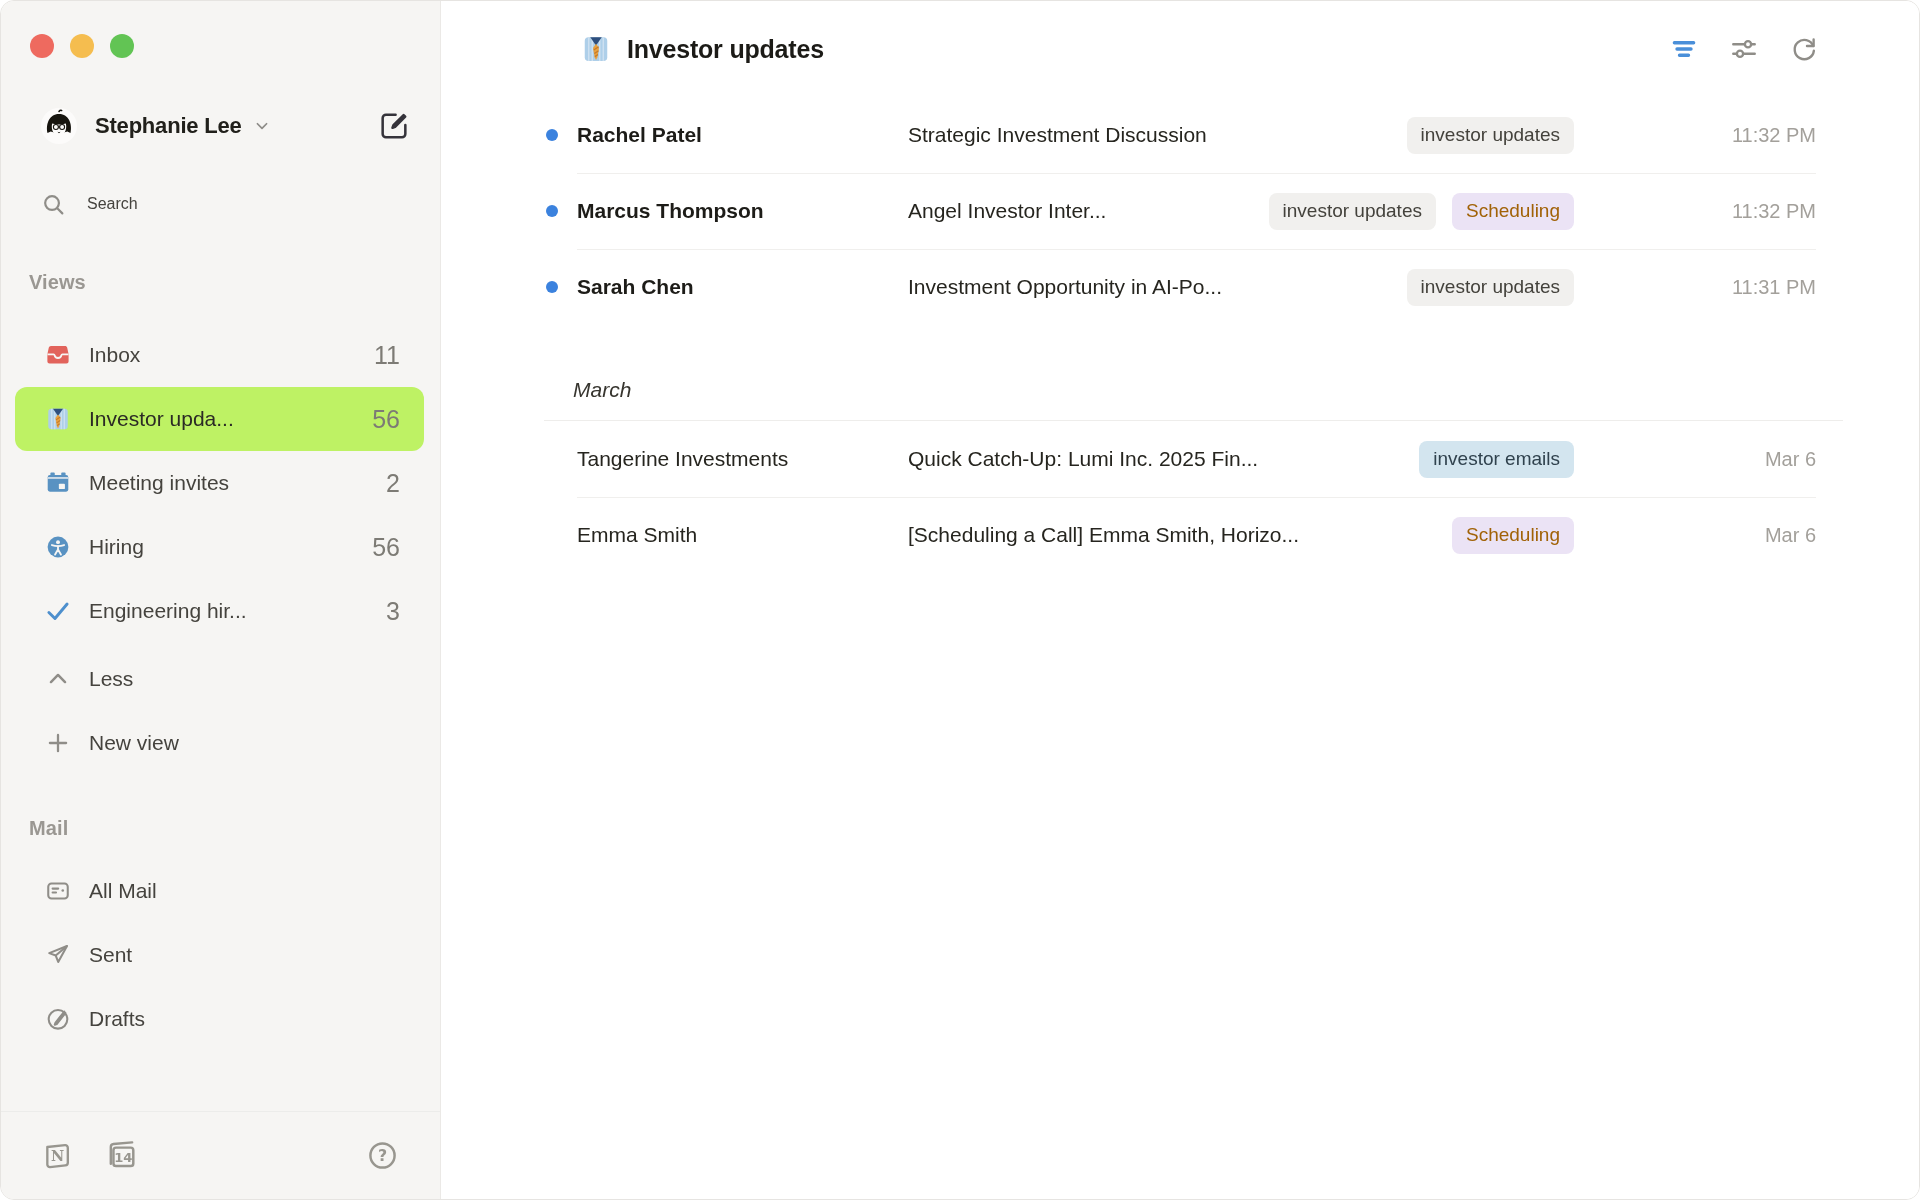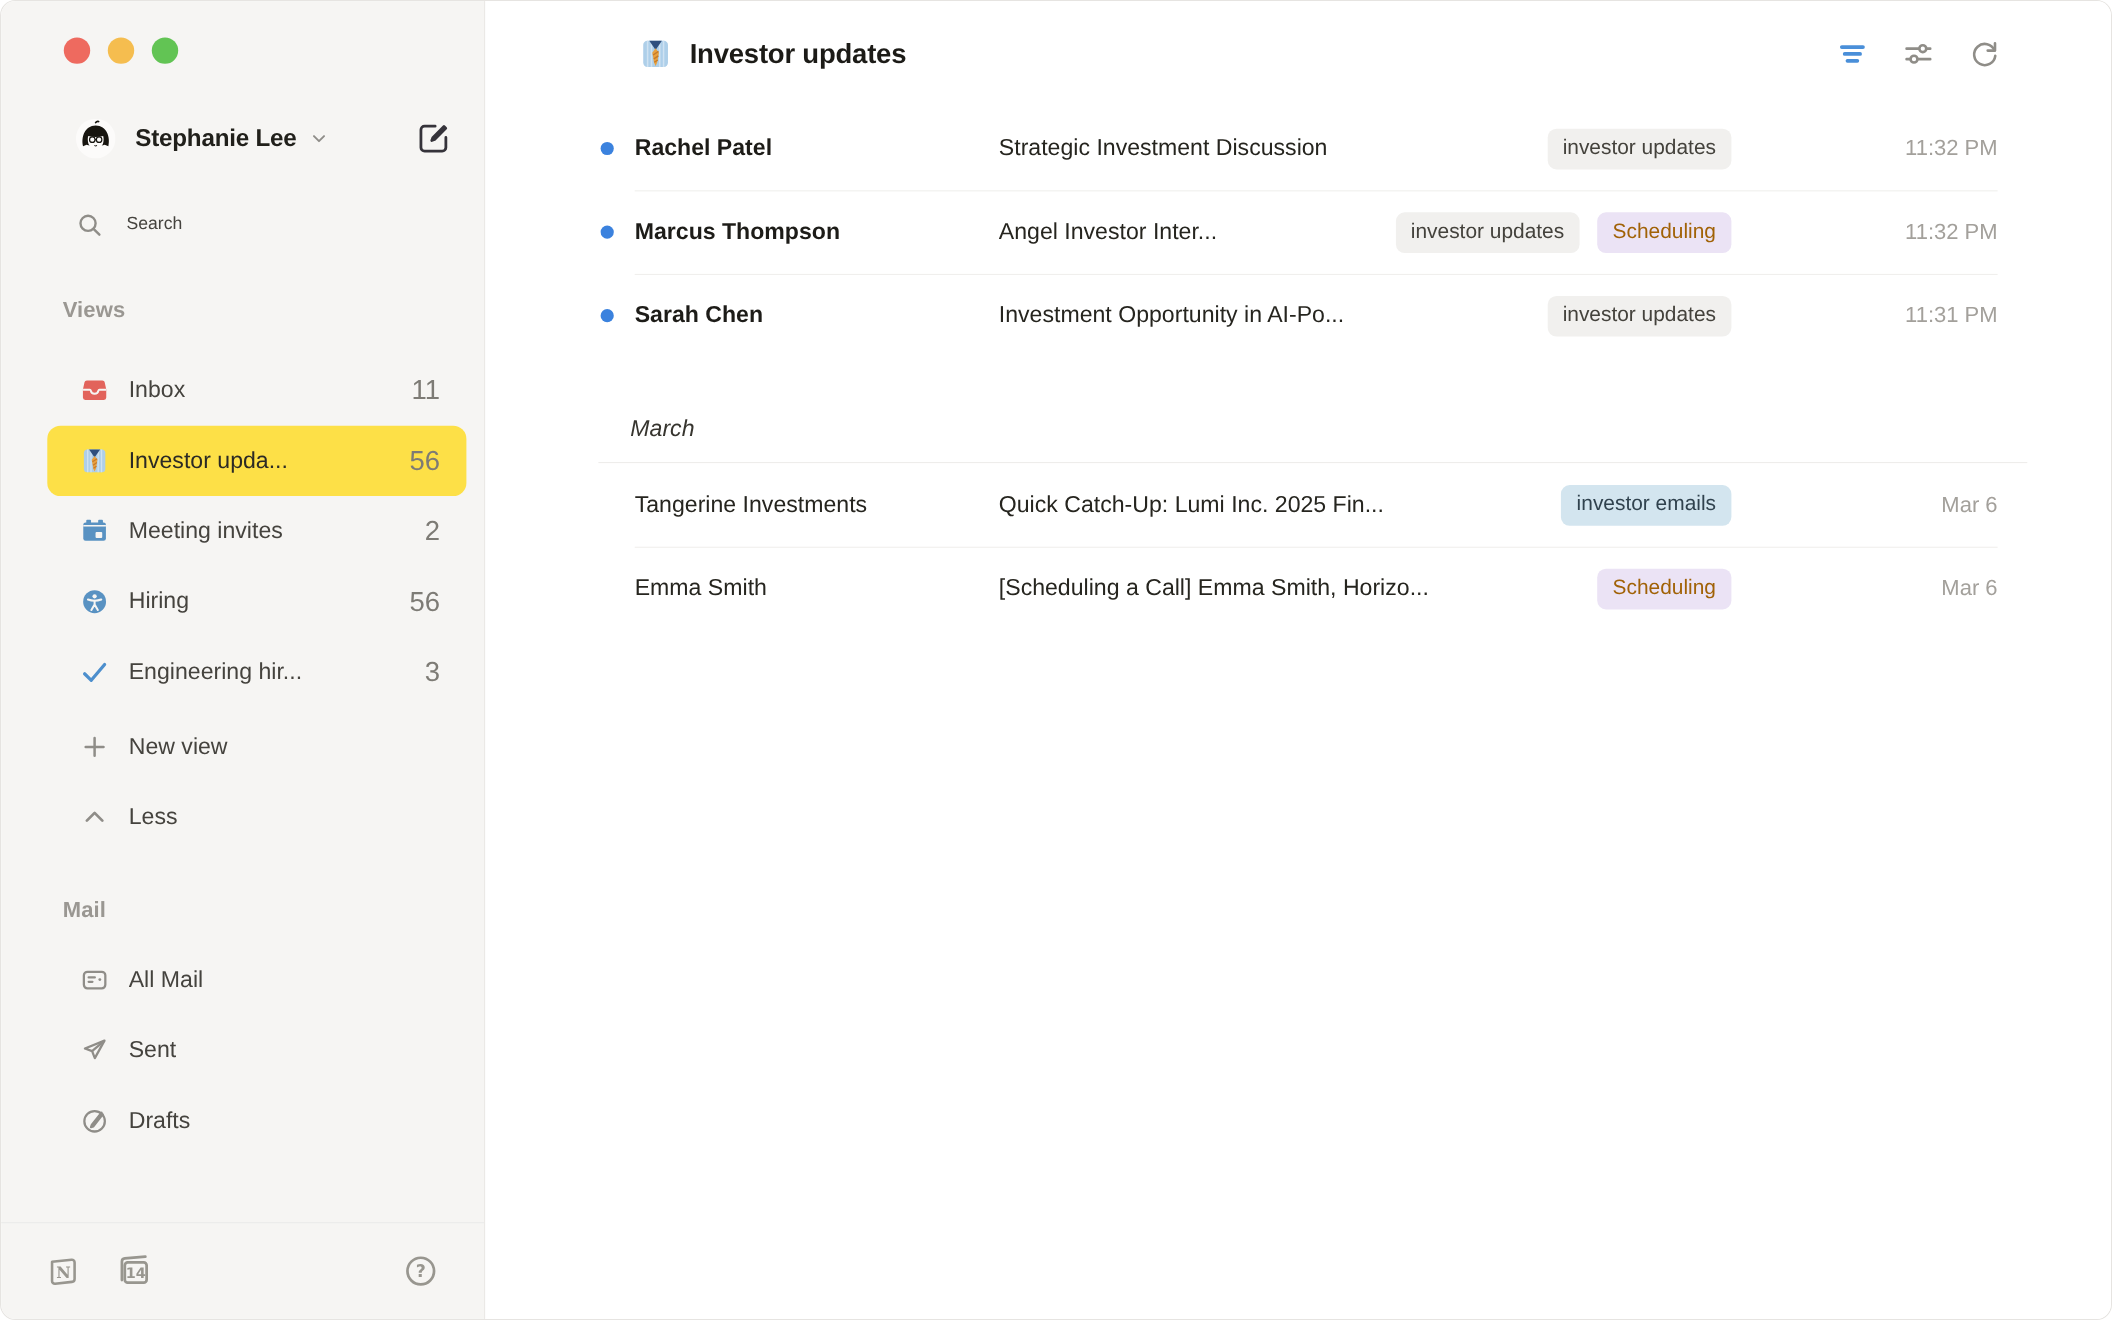--- a/index.html
+++ b/index.html
@@ -1,21 +1,21 @@
 <!DOCTYPE html>
 <html><head>
 <meta charset="utf-8">
 <style>
   * { margin:0; padding:0; box-sizing:border-box; }
   html,body { width:1920px; height:1200px; background:#fff; font-family:"Liberation Sans","DejaVu Sans",sans-serif; }
   .window { position:relative; width:1920px; height:1200px; border-radius:14px; overflow:hidden;
             border:1px solid #e6e4e1; display:flex; background:#fff; }
 
   
-  .sidebar { position:relative; width:440px; height:100%; background:#f6f5f3; border-right:1px solid #ebe9e6; flex:none;padding-left:28px; }
+  .sidebar { position:relative; width:440px; height:100%; background:#f6f5f3; border-right:1px solid #ebe9e6; flex:none; }
   .traffic { padding:33px 0 0 29px; display:flex; gap:16px; }
   .tl { width:24px; height:24px; border-radius:50%; }
   .tl-close { background:#ee6a5f; } .tl-min { background:#f5bd4f; } .tl-zoom { background:#62c454; }
 
   .profile { margin:43px 30px 0 40px; height:50px; display:flex; align-items:center; }
   .avatar { width:36px; height:36px; border-radius:50%; flex:none; }
   .user-name { margin-left:18px; font-size:22px; font-weight:700; color:#21201b; letter-spacing:-.2px; }
   .profile .chev { width:20px; height:20px; margin-left:10px; }
   .compose { margin-left:auto; width:32px; height:32px; background:none; border:none; cursor:pointer; padding:0; }
 
@@ -23,21 +23,21 @@
   .search-row .ic { width:25px; height:25px; margin-right:21px; }
   .search-label { font-size:16px; color:#45433e; }
 
   .section-label { font-size:20px; font-weight:600; color:#9a9792; letter-spacing:.1px; }
   .section-label.views { margin:42px 0 28px 28px; height:24px; }
   .section-label.mailsec { margin:42px 0 18px 28px; height:24px; }
 
   .side-list { margin:0 16px 0 14px; }
   .side-list.actions { margin-top:4px; }
   .side-item { height:64px; display:flex; align-items:center; padding:0 24px 0 30px; border-radius:12px; cursor:pointer; }
-  .side-item.selected { background:#fde047; }
+  .side-item.selected { background:#bef264; }
   .side-item .ic { width:26px; height:26px; margin-right:18px; flex:none; }
   .side-item .lbl { flex:1; font-size:21px; color:#45433e; white-space:nowrap; overflow:hidden; }
   .side-item.selected .lbl { color:#2b2a25; }
   .side-item .cnt { font-size:25px; color:#7d7b75; margin-left:12px; }
 
   .side-footer { position:absolute; left:0; right:0; bottom:0; height:88px; border-top:1px solid #ececea;
                  display:flex; align-items:center; padding:0 41px 0 40px; }
   .side-footer .fbtn { background:none; border:none; padding:0; cursor:pointer; }
   .side-footer .ic { display:block; }
   .ic-notion { width:33px; height:33px; }
@@ -193,33 +193,33 @@
             </svg>
           </span>
           <span class="lbl">Engineering hir...</span>
           <span class="cnt">3</span>
         </div>
       </nav>
 
     <div class="side-list actions" id="actions-list">
         <div class="side-item">
           <span class="ic">
+            <svg viewBox="0 0 24 24" fill="none">
+              <path d="M5.5 14.8l6.5-6.5 6.5 6.5" stroke="#8f8d88" stroke-width="2.3" stroke-linecap="round" stroke-linejoin="round"></path>
+            </svg>
+          </span>
+          <span class="lbl">Less</span>
+        </div>
+        <div class="side-item">
+          <span class="ic">
             <svg viewBox="0 0 24 24" fill="none" stroke="#8f8d88" stroke-width="2.1" stroke-linecap="round">
               <path d="M12 4.5v15M4.5 12h15"></path>
             </svg>
           </span>
           <span class="lbl">New view</span>
-        </div>
-        <div class="side-item">
-          <span class="ic">
-            <svg viewBox="0 0 24 24" fill="none">
-              <path d="M5.5 14.8l6.5-6.5 6.5 6.5" stroke="#8f8d88" stroke-width="2.3" stroke-linecap="round" stroke-linejoin="round"></path>
-            </svg>
-          </span>
-          <span class="lbl">Less</span>
         </div>
       </div>
 
     <div class="section-label mailsec">Mail</div>
     <nav class="side-list" id="mail-folders">
         <div class="side-item">
           <span class="ic">
             <svg viewBox="0 0 24 24" fill="none" stroke="#8f8d88" stroke-width="1.9" stroke-linecap="round">
               <rect x="3" y="5" width="18" height="14" rx="3"></rect>
               <path d="M7 9.8h5.2M7 13.4h3.2"></path>

